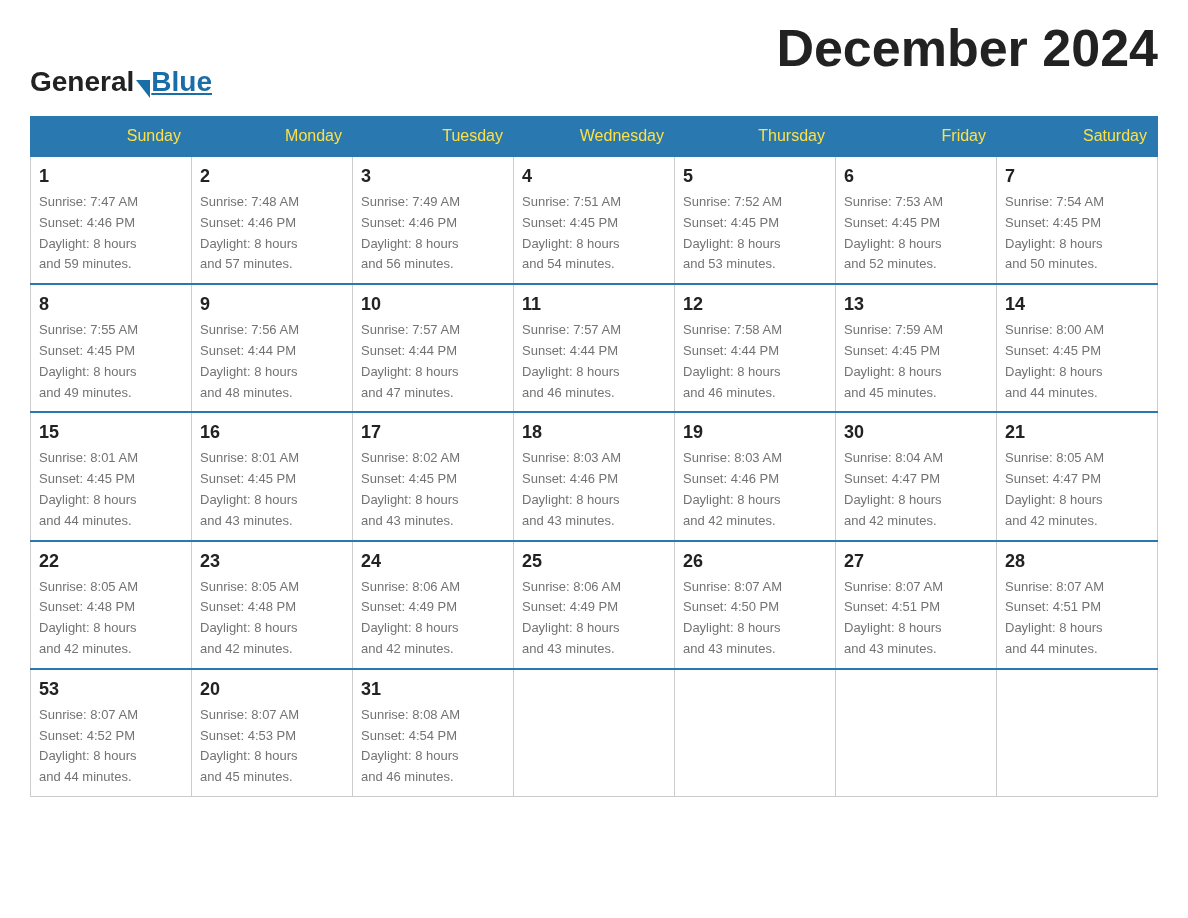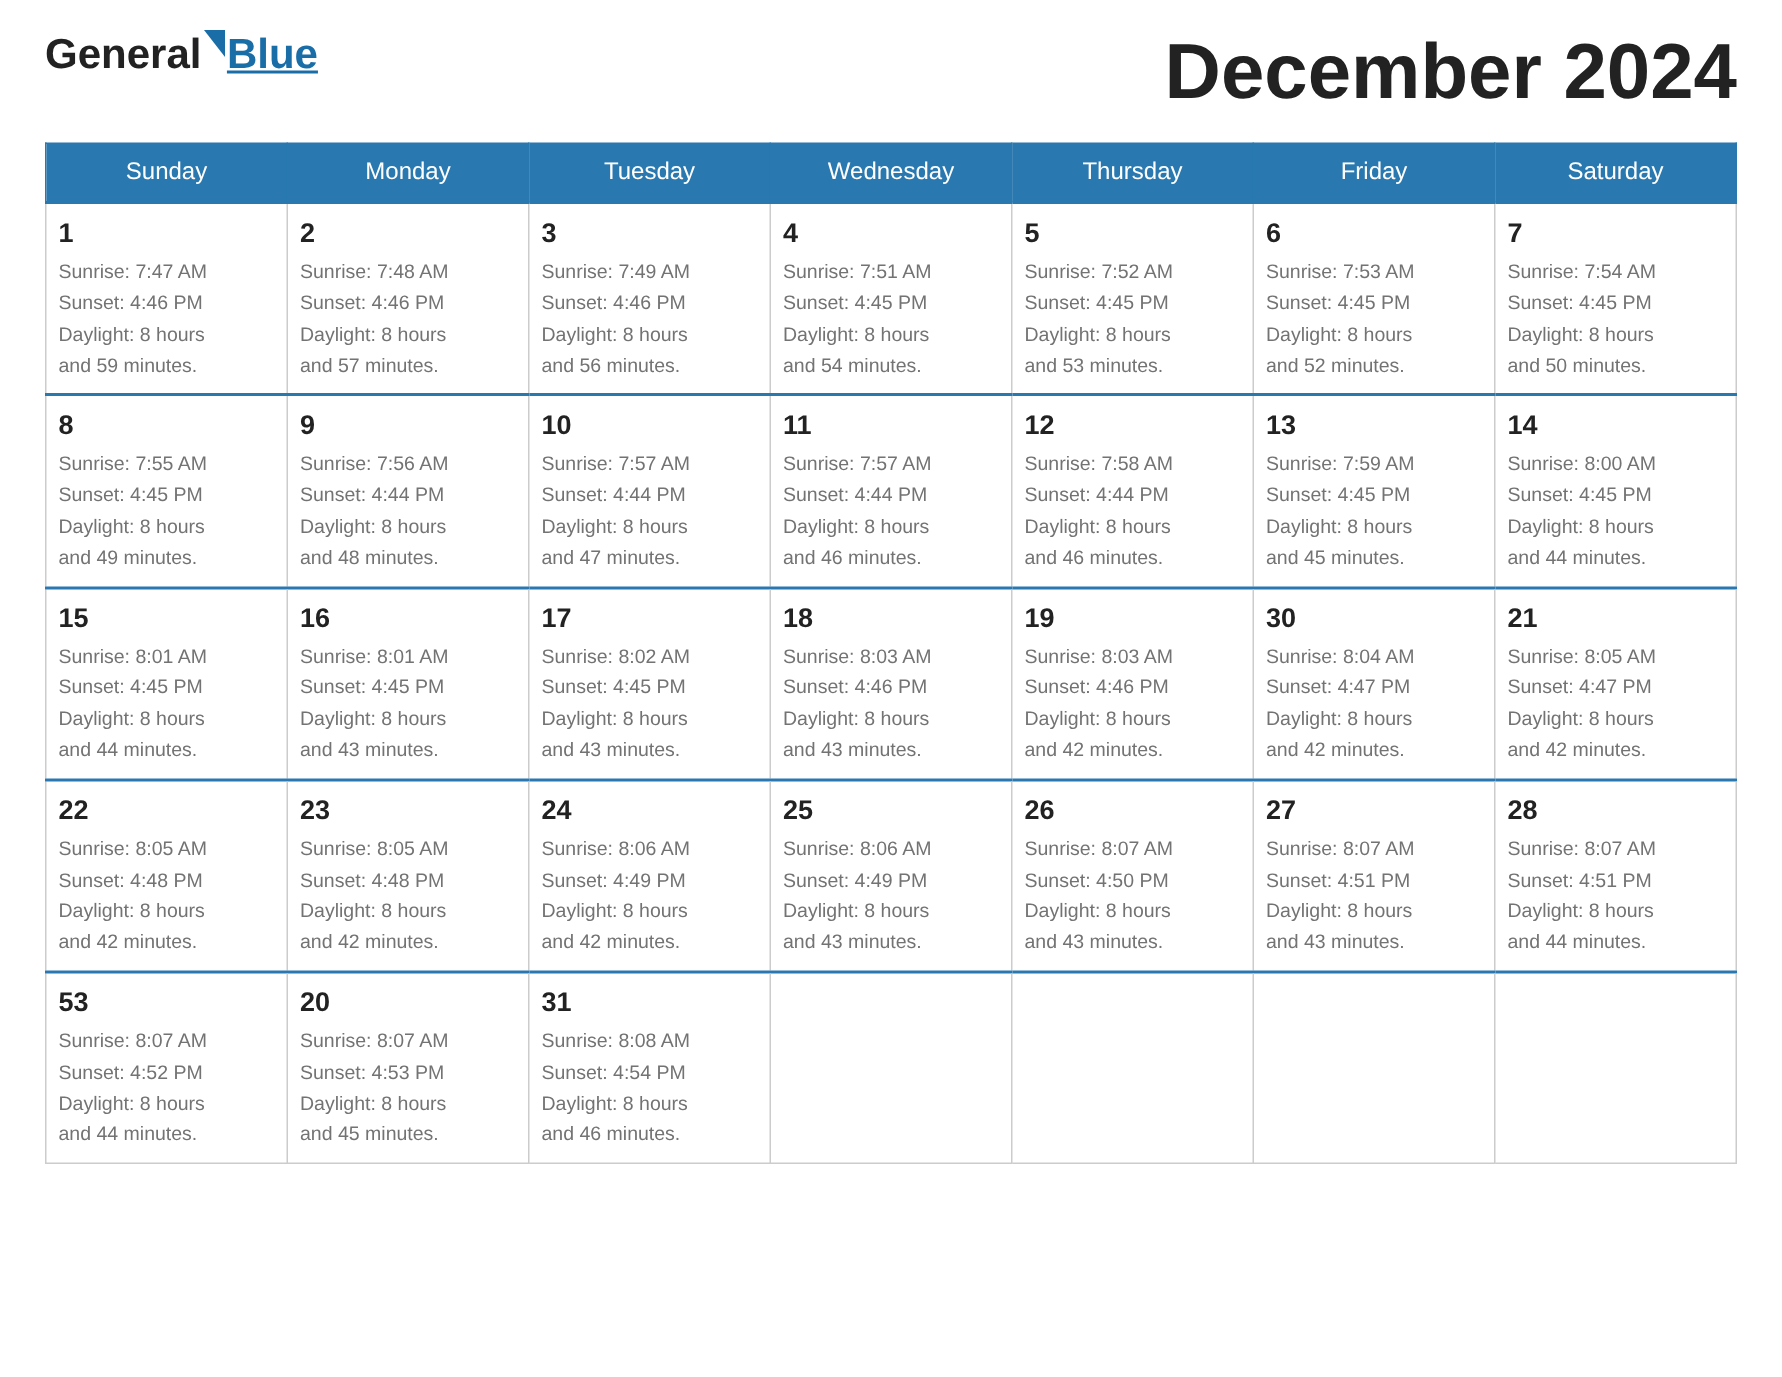--- a/index.html
+++ b/index.html
@@ -17,24 +17,25 @@
       align-items: flex-start;
       margin-bottom: 18px;
     }
     .logo {
       display: flex;
       flex-direction: column;
       align-items: flex-start;
     }
     .logo-text {
       display: flex;
-      align-items: flex-start;
+      align-items: flex-end;
       font-size: 28px;
       font-weight: bold;
       color: #222;
+      margin-top: 46px;
     }
     .logo-general { color: #222; }
     .logo-arrow {
       width: 0;
       height: 0;
       border-left: 14px solid transparent;
       border-right: 0px solid transparent;
       border-top: 18px solid #1a6ea8;
       display: inline-block;
       margin-left: 2px;
@@ -60,25 +61,25 @@
       color: #444;
       margin-top: 6px;
     }
     .calendar-table {
       width: 100%;
       border-collapse: collapse;
       border: 1px solid #4a90c4;
     }
     .calendar-table th {
       background-color: #2979b0;
-      color: #ffffff;
+      color: #fde047;
       font-size: 16px;
       font-weight: normal;
       padding: 10px 10px;
-      text-align: center;
+      text-align: right;
       border: 1px solid #2979b0;
     }
     .calendar-table td {
       vertical-align: top;
       padding: 6px 8px 8px 8px;
       font-size: 13px;
       color: #222;
       border: 1px solid #ccc;
       width: 14.28%;
       min-height: 100px;

